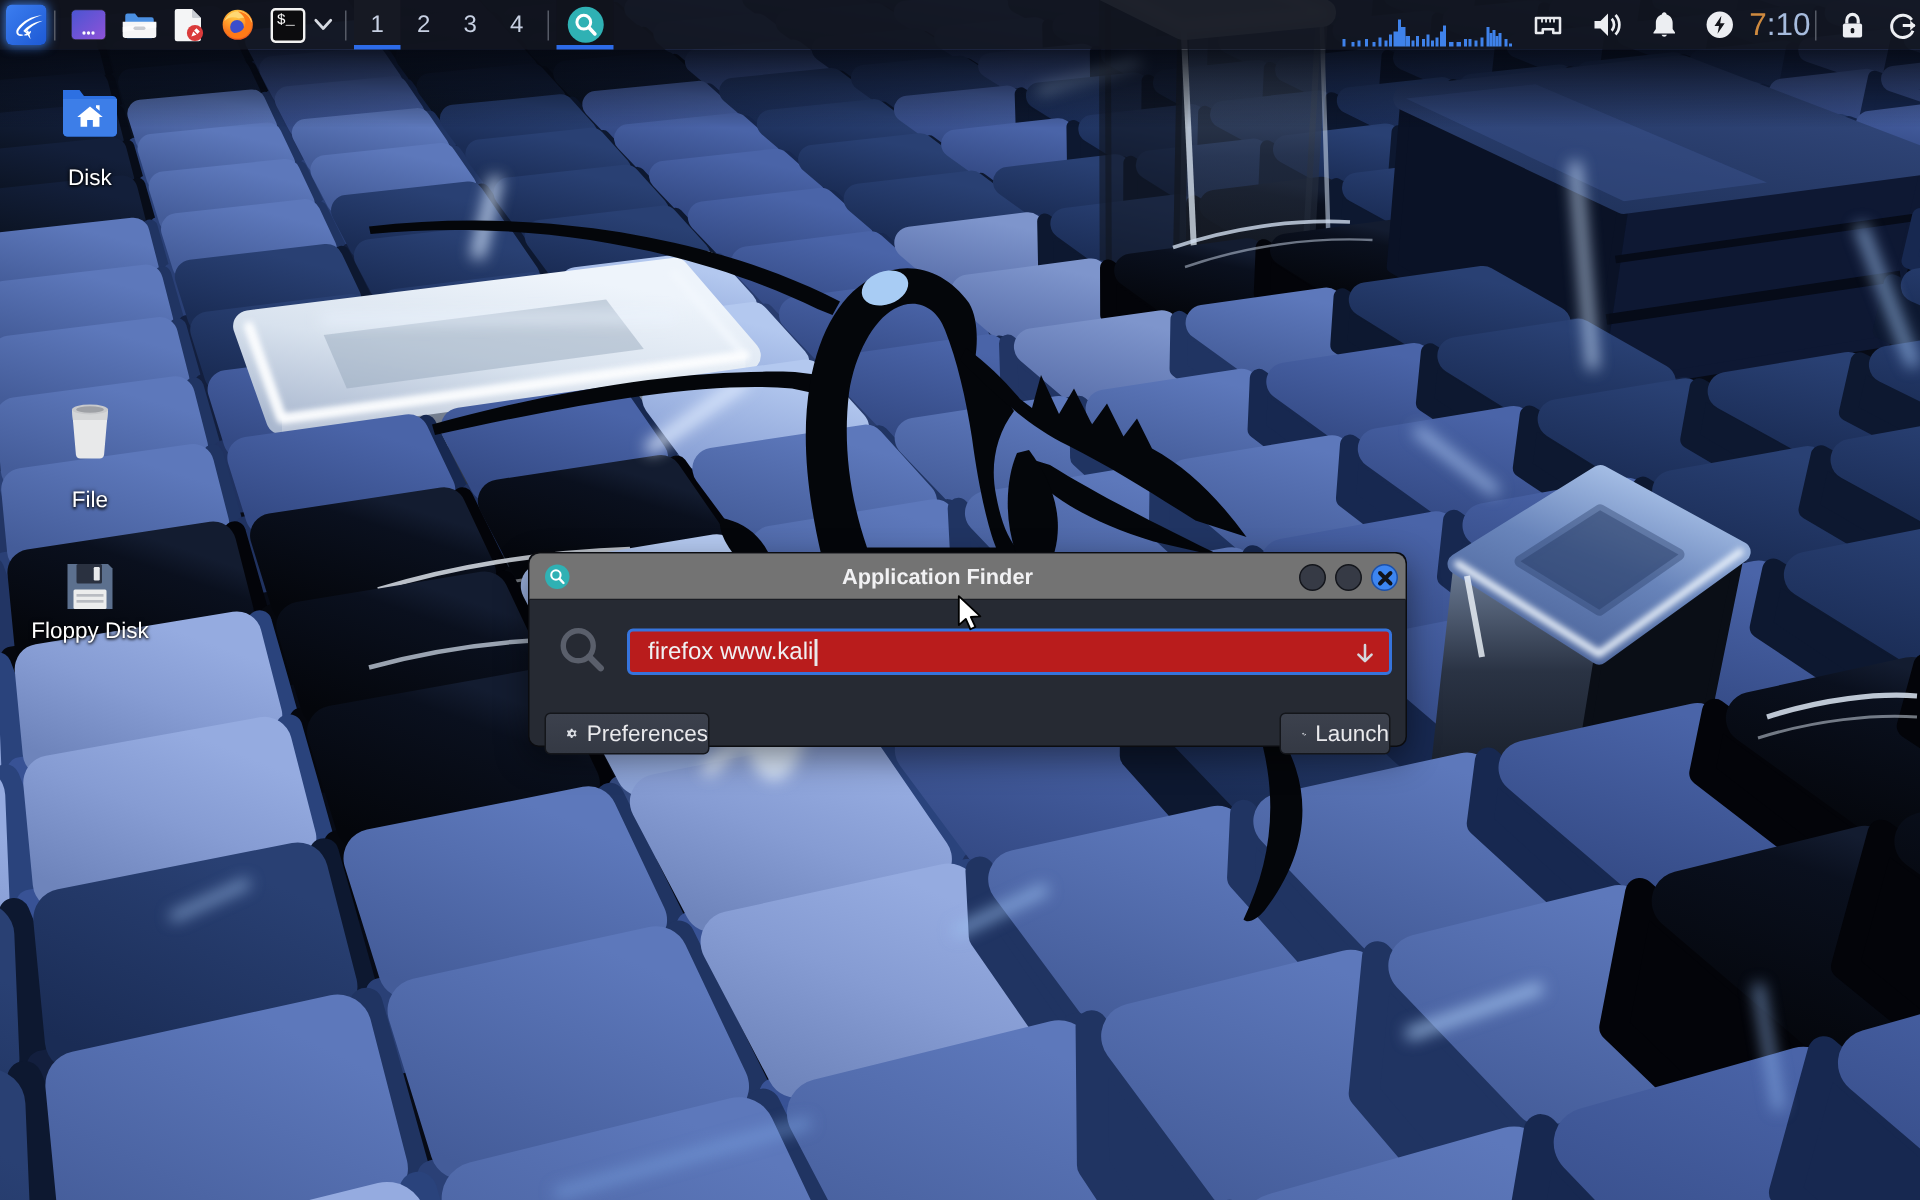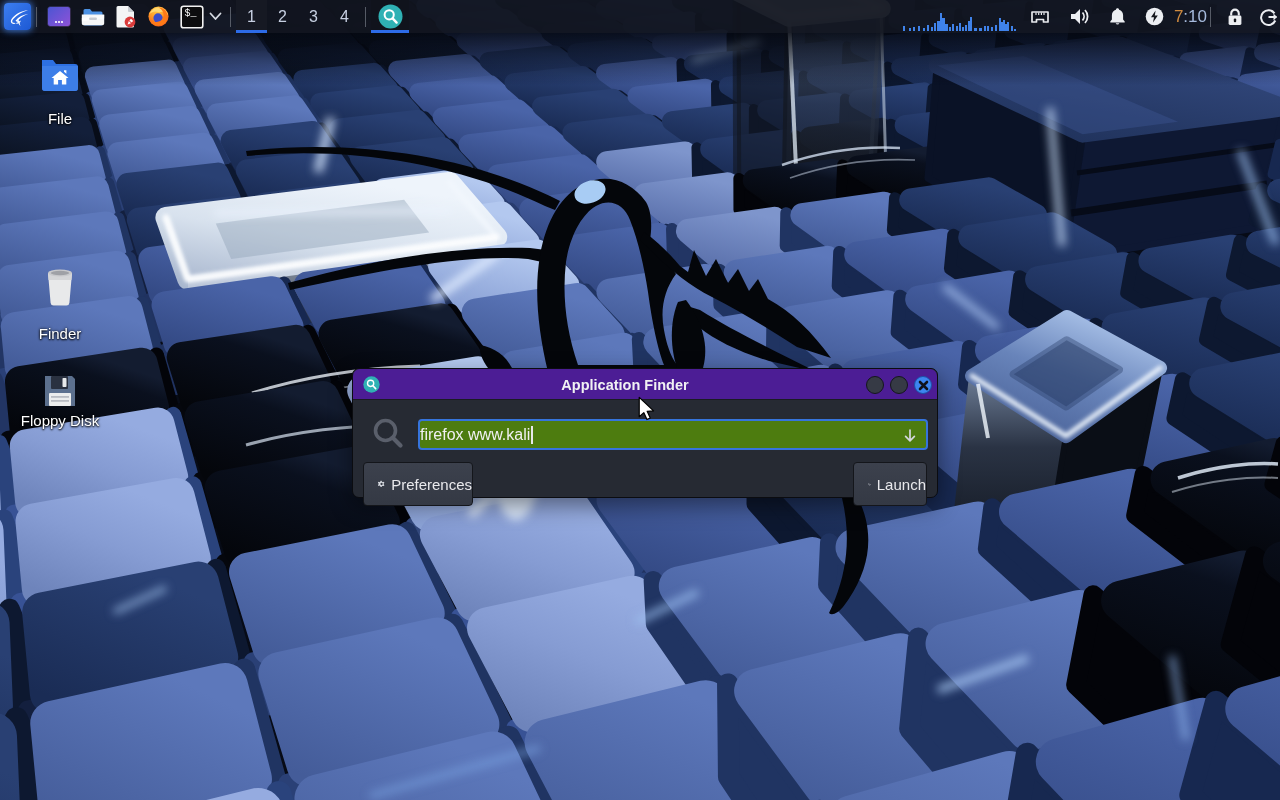--- a/index.html
+++ b/index.html
@@ -10,39 +10,39 @@
 .psep { width:1px; height:20px; background:#565b66; margin:0 5px; }
 .kali-btn { width:27px; height:27px; margin-left:4px; border-radius:4px;
   background:linear-gradient(135deg,#3c7ef0,#1d59d4); box-shadow:0 0 7px 1px rgba(70,140,255,.8);
   display:flex; align-items:center; justify-content:center; }
 .picon { margin:0 5px; display:flex; align-items:center; justify-content:center; }
 .ws { width:31px; height:33px; color:#c7d0e2; font-size:16px; display:flex;
   align-items:center; justify-content:center; }
 .ws1 { background:#161923; border-bottom:3px solid #2d6be8; padding-top:3px; }
 .taskbtn { width:38px; height:33px; background:#10131c; border-bottom:3px solid #2d6be8;
   display:flex; align-items:center; justify-content:center; padding-top:3px; }
-#clock { font-size:17px; margin:0 0 0 10px; }
+#clock { font-size:21px; margin:0 0 0 10px; }
 #clock .h { color:#cf8a3f; } #clock .m { color:#a6bbdd; }
 .dicon { position:absolute; width:84px; text-align:center; z-index:10; }
 .dicon .lbl { color:#fff; font-size:15px; text-shadow:0 1px 2px #000, 0 0 3px #000; }
 .dicon .img { display:flex; align-items:center; justify-content:center; height:42px; }
 #finder { position:absolute; left:352px; top:368px; width:586px; height:130px;
   background:#262a33; border:1px solid #0b0c10; border-radius:7px; z-index:60;
   box-shadow:0 8px 22px rgba(0,0,0,.45); }
-#ftitle { position:relative; height:31px; background:#4c1d95; border-radius:7px 7px 0 0;
+#ftitle { position:relative; height:31px; background:#737373; border-radius:7px 7px 0 0;
   border-bottom:1px solid #1a1c23; }
 #ftitle .txt { position:absolute; left:0; right:40px; top:8px; text-align:center;
   color:#f1f1f3; font-size:14.5px; font-weight:bold; }
 .wbtn { position:absolute; top:7px; width:18px; height:18px; border-radius:50%;
   background:#363a45; border:1px solid #14161c; }
 #fclose { background:#3d85f0; border-color:#1c50a8; display:flex; align-items:center; justify-content:center; }
 #finput { position:absolute; left:65px; top:50px; width:510px; height:31px;
-  background:#4d7c0f; border:2px solid #3674dc; border-radius:4px;
-  color:#f0f0f2; font-size:16px; display:flex; align-items:center; }
-.fbtn { position:absolute; top:93px; height:44px; background:linear-gradient(#3c414d,#343944);
+  background:#b91c1c; border:2px solid #3674dc; border-radius:4px;
+  color:#f0f0f2; font-size:16px; display:flex; align-items:center; padding-left:12px; }
+.fbtn { position:absolute; top:106px; height:28px; background:linear-gradient(#3c414d,#343944);
   border:1px solid #14161b; border-radius:4px; color:#e9e9ec; font-size:15px;
   display:flex; align-items:center; justify-content:center; gap:6px;padding-left:14px; }
 </style></head>
 <body>
 <div id="scene">
 <div id="wall"><svg width="1280" height="800" viewBox="0 0 1280 800">
 <defs>
 <linearGradient id="gL" x1="0" y1="1" x2="0.7" y2="0">
             <stop offset="0" stop-color="#6e84bb"></stop>
             <stop offset="0.55" stop-color="#869cd3"></stop>
@@ -1122,32 +1122,32 @@
 
 <div class="dicon" style="left:18px;top:53px">
   <div class="img">
         <svg width="42" height="35" viewBox="0 0 42 35">
 <path d="M3,3 h11 l3,4 h19 a3,3 0 0 1 3,3 v21 a3,3 0 0 1 -3,3 h-30 a3,3 0 0 1 -3,-3 z" fill="#2d70e2"></path>
 <path d="M3,9 h36 v22 a3,3 0 0 1 -3,3 h-30 a3,3 0 0 1 -3,-3 z" fill="#3d7ee8"></path>
 <path d="M21,14 l8.5,7 h-2.2 v6.5 h-4.4 v-4.5 h-3.8 v4.5 h-4.4 v-6.5 h-2.2 z" fill="#fff"></path>
 <path d="M25,14.8 v-1.6 h2.4 v3.6 z" fill="#fff"></path>
         </svg>
       </div>
-      <div class="lbl" style="margin-top:15px">File</div>
+      <div class="lbl" style="margin-top:15px">Disk</div>
 </div>
 <div class="dicon" style="left:18px;top:265px">
   <div class="img">
         <svg width="38" height="42" viewBox="0 0 38 42">
 <path d="M7,8 h24 l-2.6,30 a3,3 0 0 1 -3,2.6 h-12.8 a3,3 0 0 1 -3,-2.6 z" fill="#e8e9ea"></path>
 <path d="M7,8 h24 l-0.6,7 h-22.8 z" fill="#d5d6d8"></path>
 <ellipse cx="19" cy="8" rx="12" ry="3.4" fill="#c8c9cc"></ellipse>
 <ellipse cx="19" cy="8" rx="9.2" ry="2.2" fill="#9fa1a6"></ellipse>
         </svg>
       </div>
-      <div class="lbl" style="margin-top:18px">Finder</div>
+      <div class="lbl" style="margin-top:18px">File</div>
 </div>
 <div class="dicon" style="left:18px;top:370px">
   <div class="img">
         <svg width="38" height="38" viewBox="0 0 38 38">
 <path d="M4,4 h27 l3,3 v27 h-30 z" fill="#5c708e"></path>
 <rect x="10" y="4" width="17" height="13" rx="1" fill="#2a3140"></rect>
 <rect x="21.5" y="6" width="4" height="9" rx="0.8" fill="#e8eaec"></rect>
 <rect x="8" y="21" width="22" height="13" rx="1" fill="#eceded"></rect>
 <rect x="10" y="24" width="18" height="1.8" fill="#b9bcc2"></rect>
           <rect x="10" y="28" width="18" height="1.8" fill="#b9bcc2"></rect>

